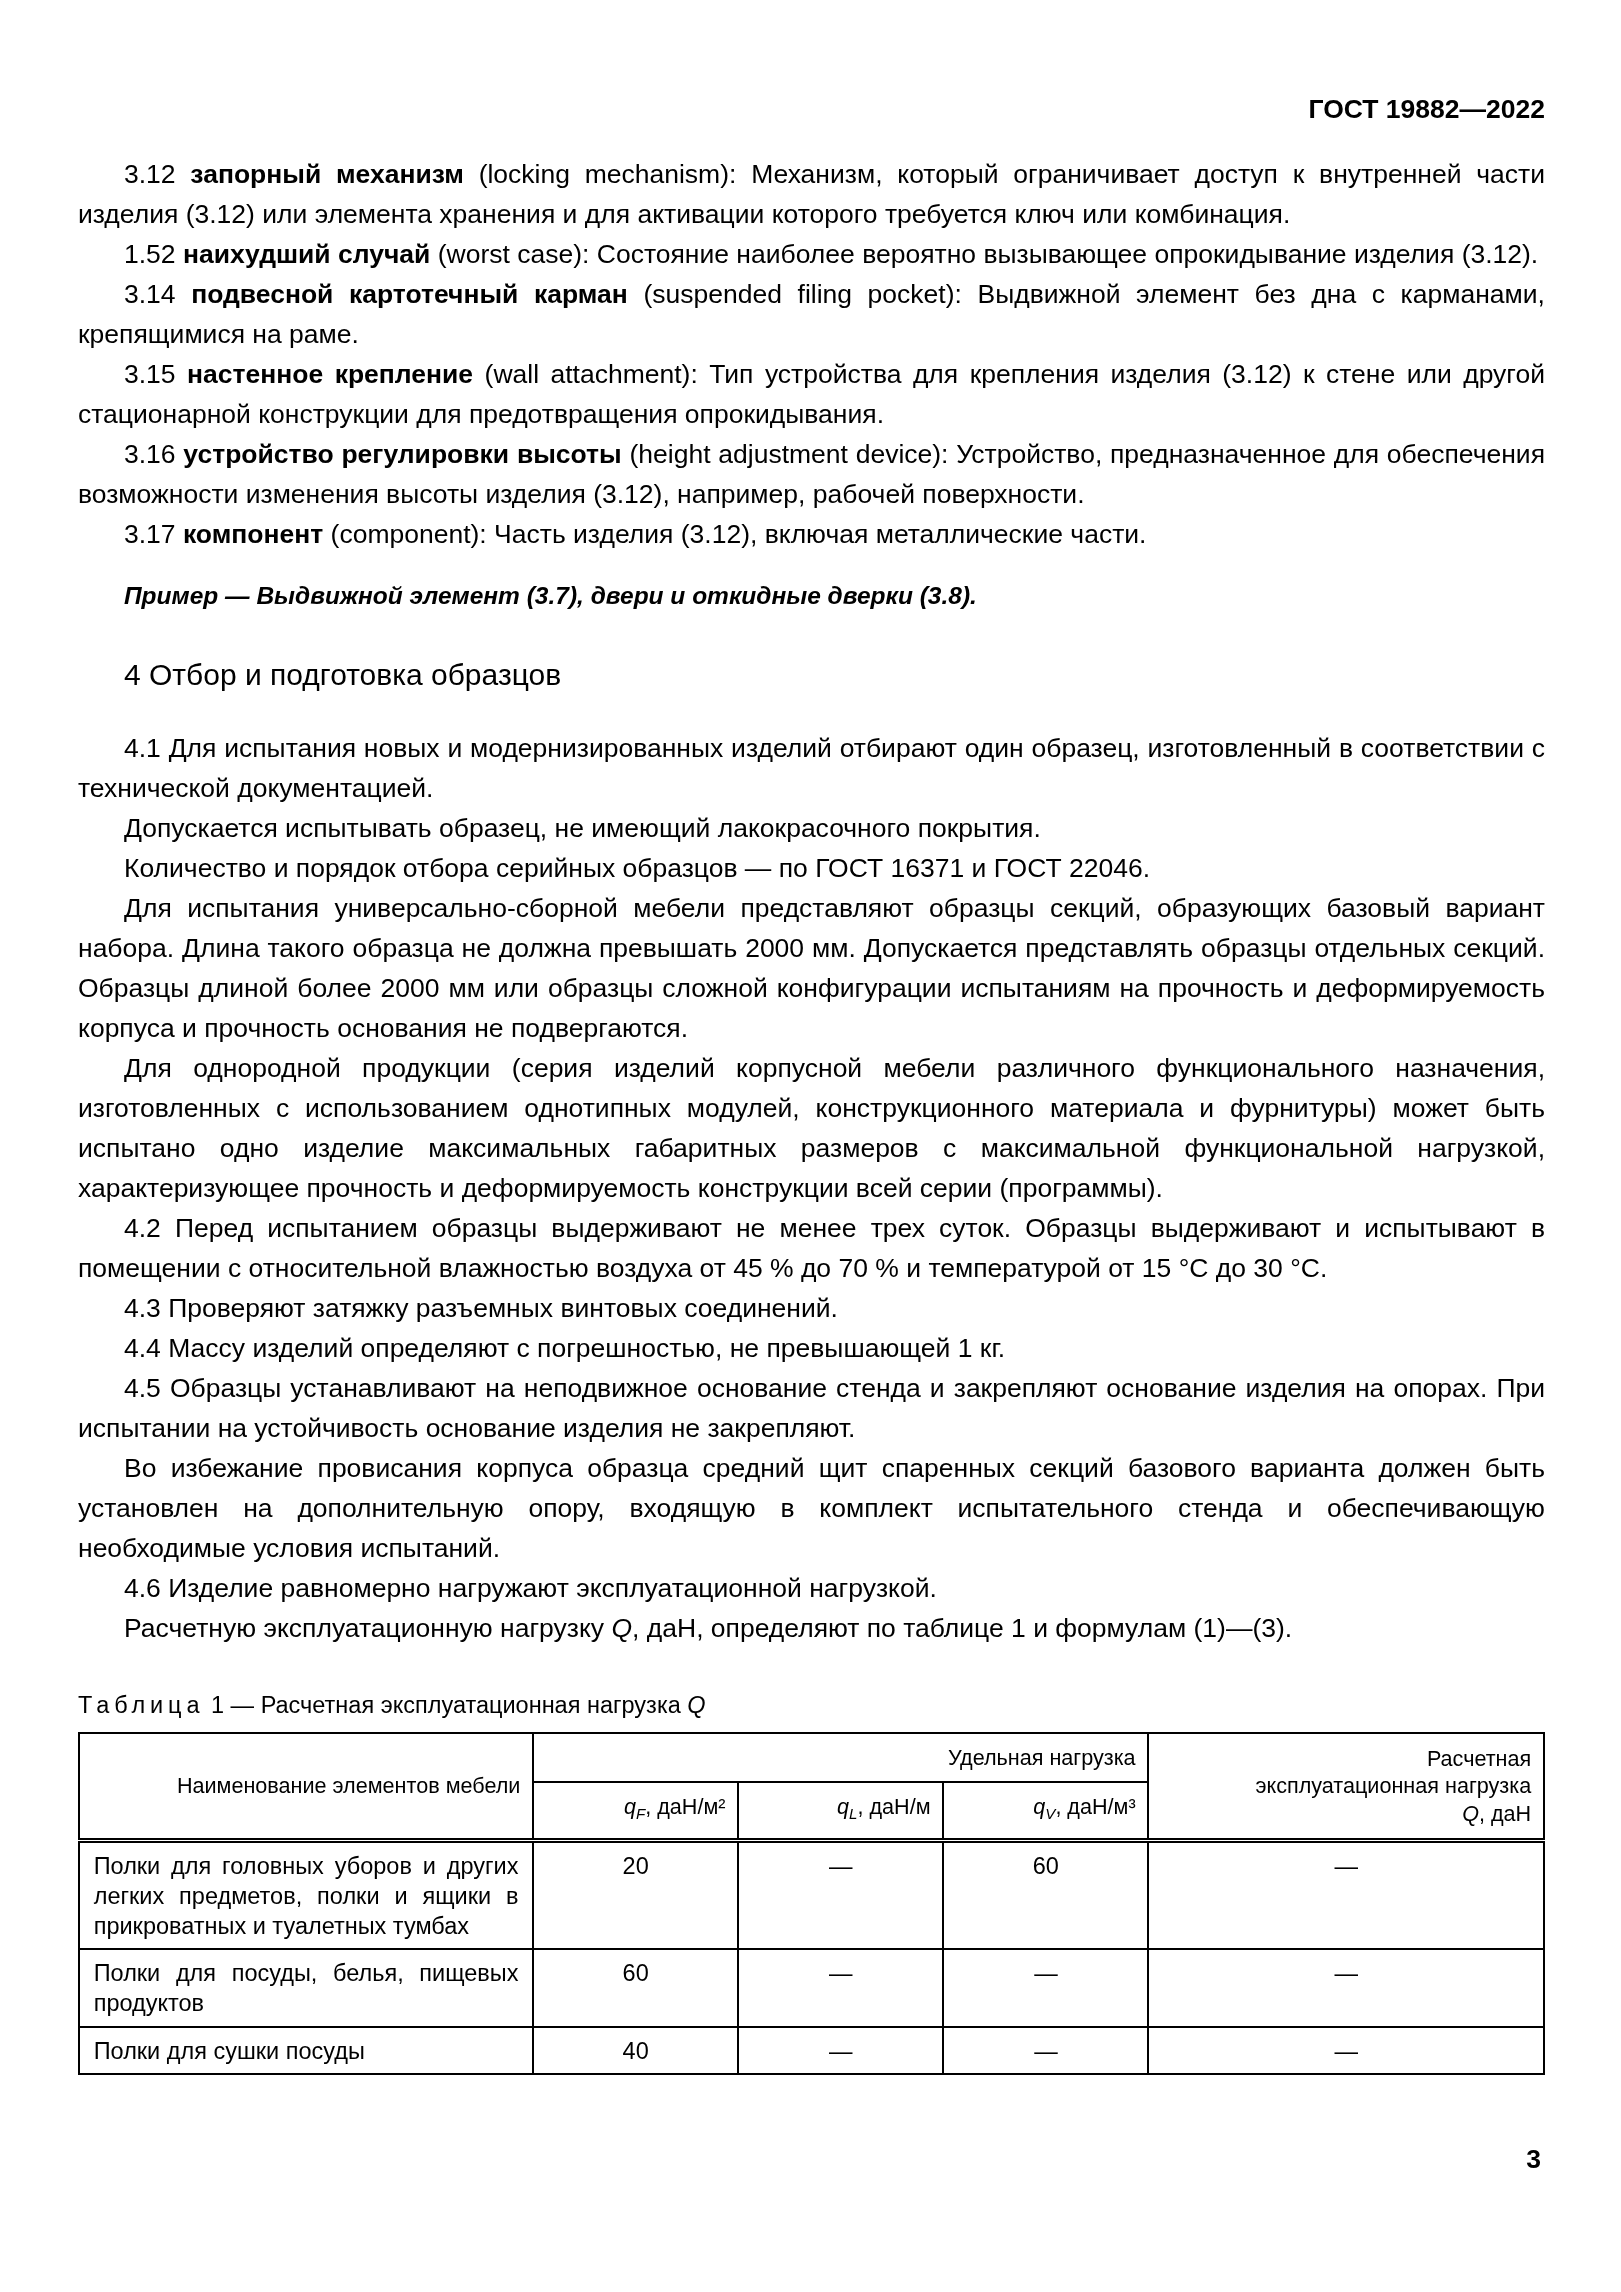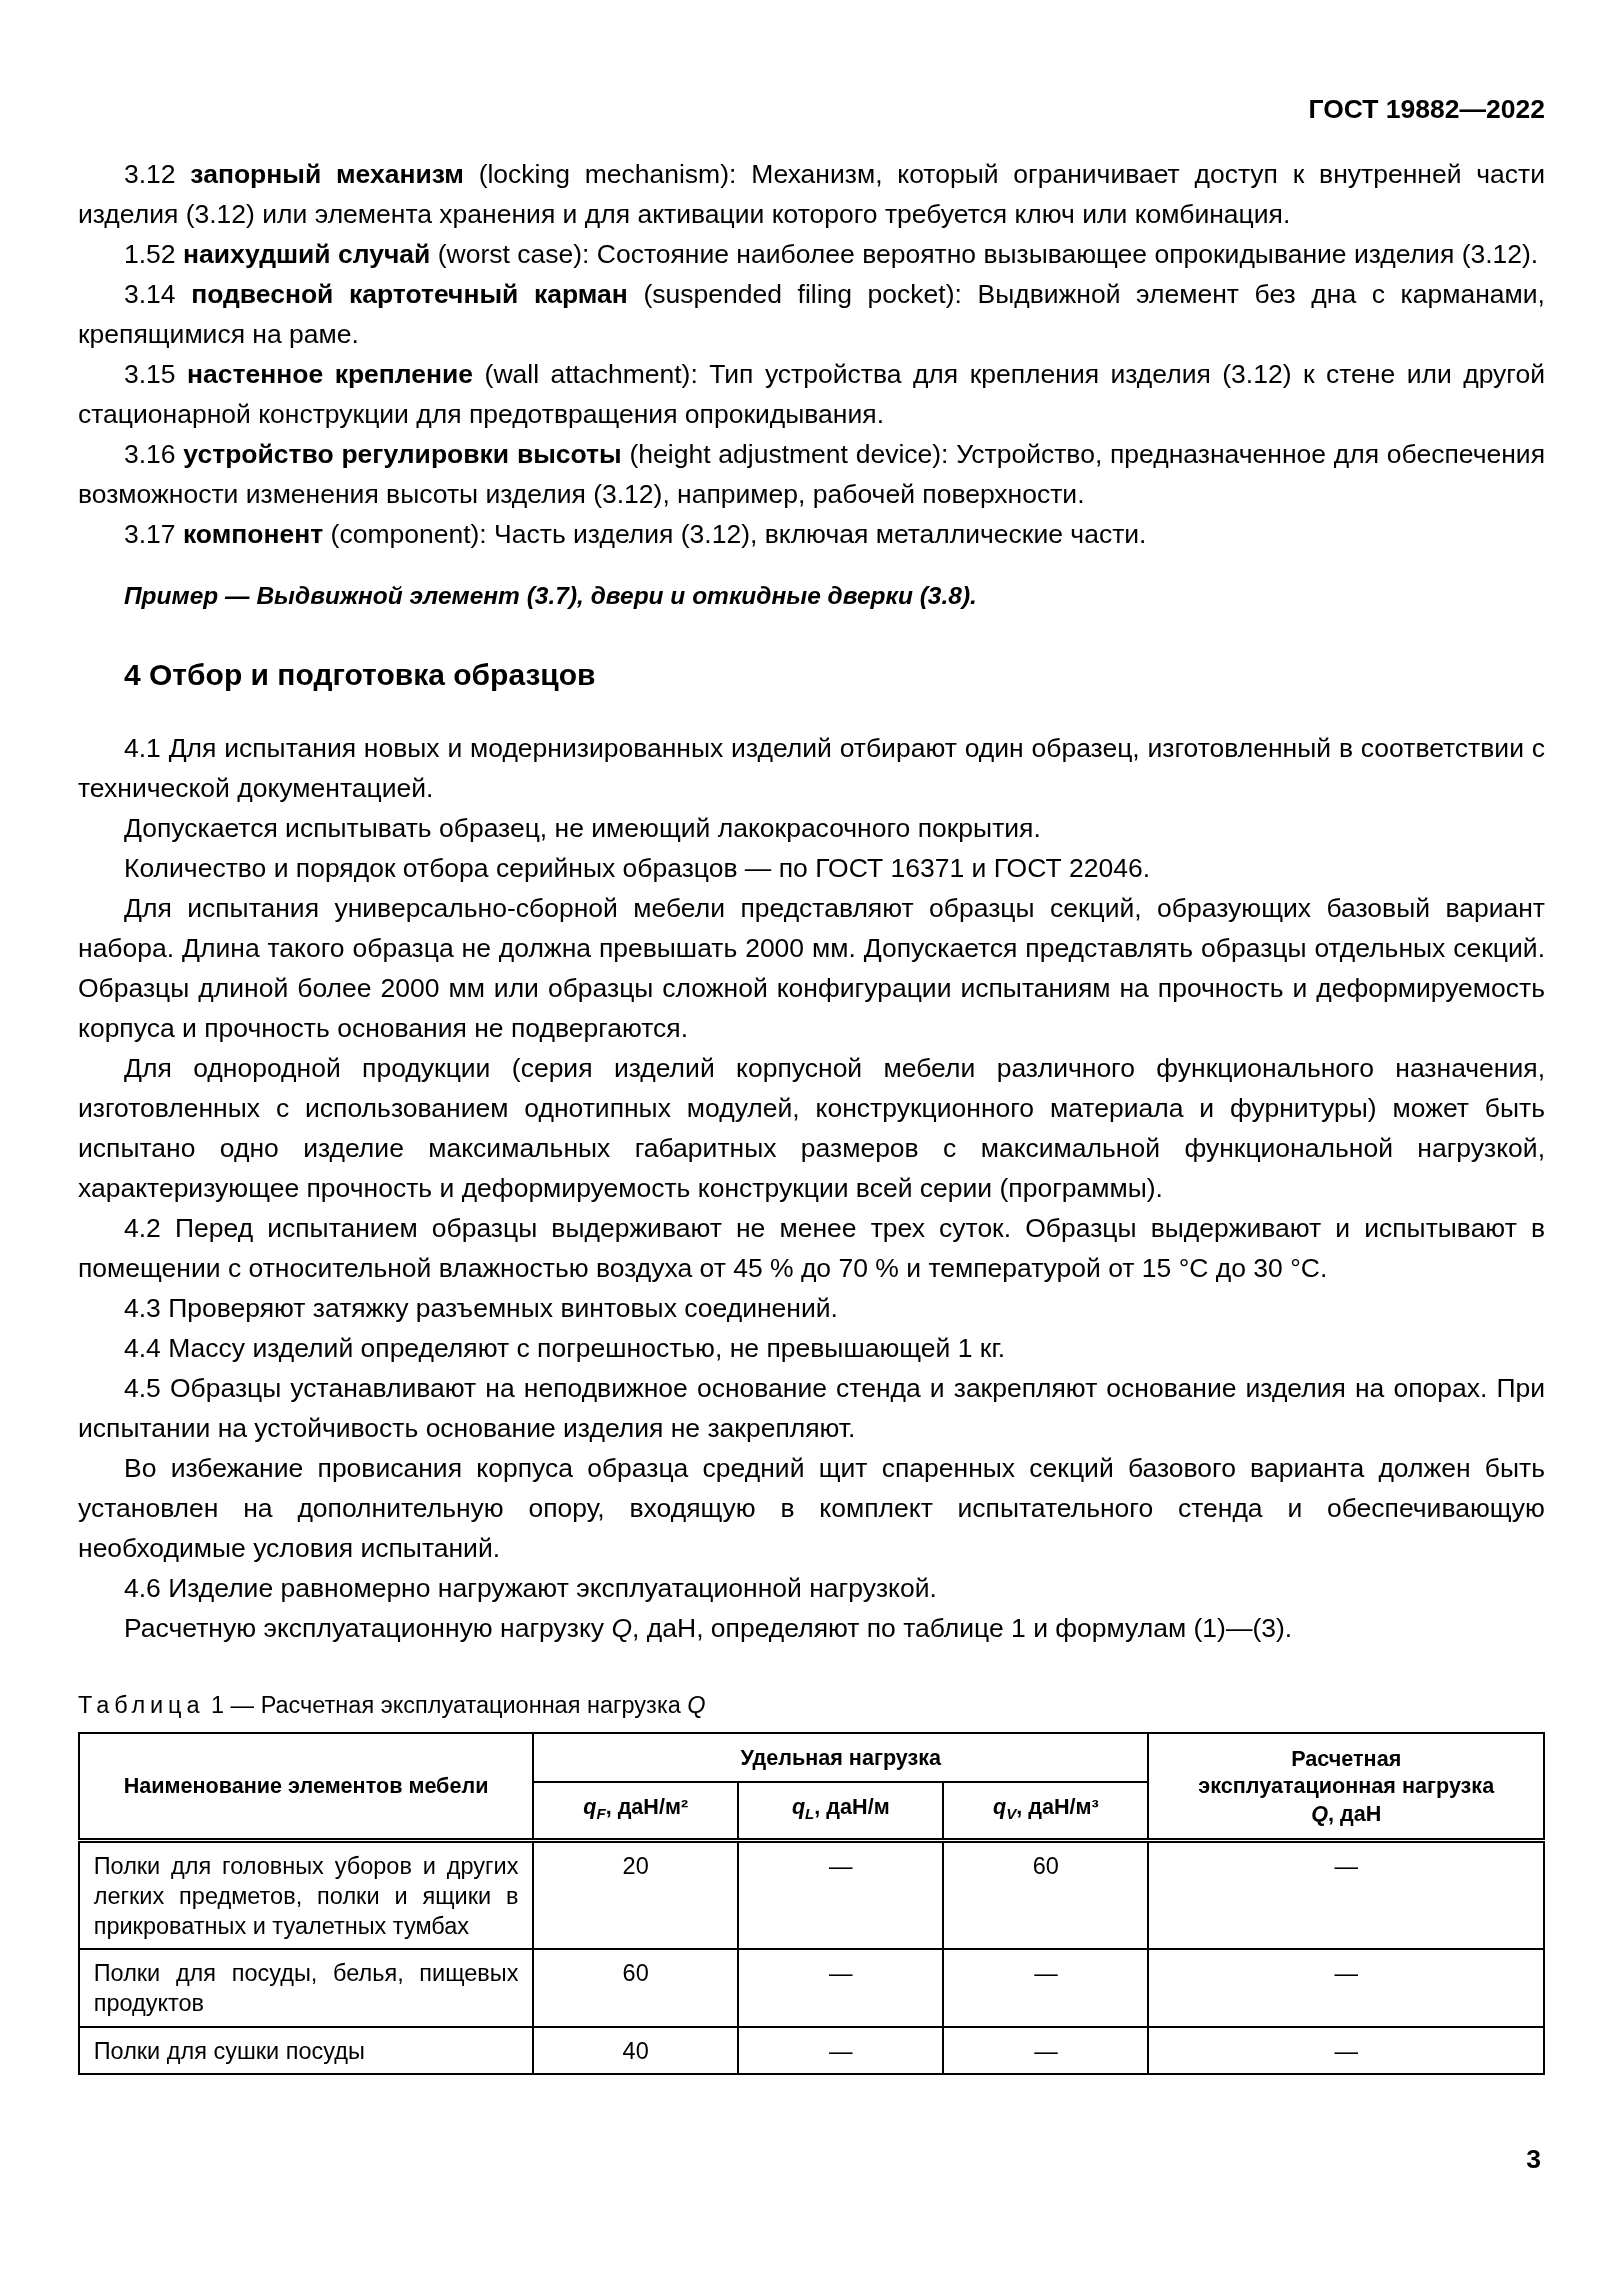--- a/index.html
+++ b/index.html
@@ -34,43 +34,43 @@
     line-height: 30px;
     font-weight: bold;
     font-style: italic;
     text-indent: 46px;
     margin: 27.4px 0 11.8px 0;
   }
 
   h2.section-heading {
     font-size: 30px;
     line-height: 37px;
-    font-weight: bold;
+    font-weight: normal;
     margin: 45px 0 35px 0;
     padding-left: 46px;
   }
 
   .caption {
     font-size: 23.5px;
     line-height: 29px;
     margin: 43px 0 12px 0;
   }
   .caption .spaced { letter-spacing: 4.9px; }
   .caption i, p.body i, th i, td i { font-style: italic; }
 
   table.data { width: 100%; border-collapse: collapse; table-layout: fixed; }
   table.data col.c1 { width: 31%; }
   table.data col.cm { width: 14%; }
   table.data col.c5 { width: 27%; }
   table.data th, table.data td { border: 2px solid #000; }
   table.data th {
-    font-weight: bold;
+    font-weight: normal;
     font-size: 21.6px;
     line-height: 27.4px;
-    text-align: center;
+    text-align: right;
     vertical-align: middle;
     padding: 9.8px 11.8px;
   }
   table.data thead .dbl { border-bottom: 5.9px double #000; }
   table.data td {
     font-size: 23.5px;
     line-height: 30px;
     padding: 7.8px 13.7px;
     vertical-align: top;
     margin-left: 22px;

